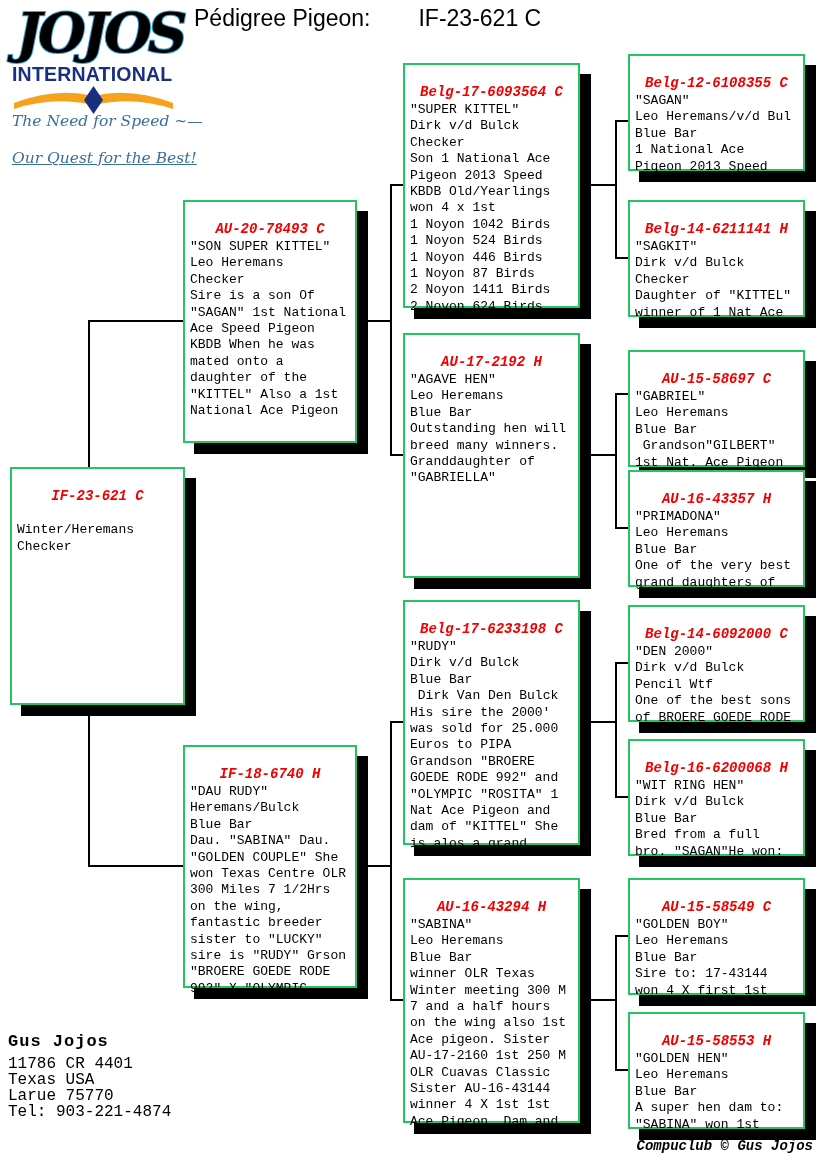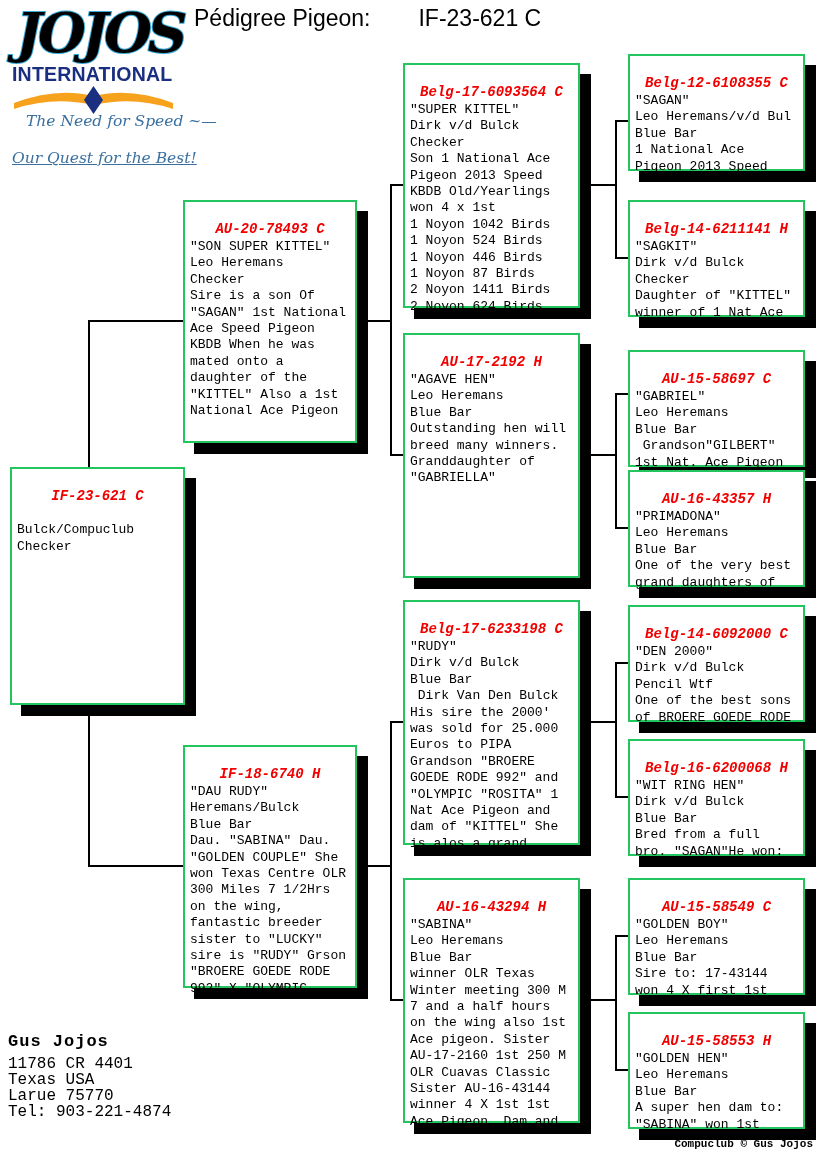--- a/index.html
+++ b/index.html
@@ -32,41 +32,41 @@
   .logo-intl {
     position:absolute; left:12px; top:63px;
     font-family:"Liberation Sans", sans-serif; font-weight:bold;
     font-size:19.5px; letter-spacing:0.2px; color:#1b2f80;
   }
   .logo-swoosh { position:absolute; left:12px; top:86px; }
   .tagline {
     position:absolute; font-family:"DejaVu Serif", serif; font-style:italic;
     font-size:15.5px; color:#3a6f9f; white-space:pre;
   }
-  .tag1 { left:26px; top:112px;font-style:italic; }
+  .tag1 { left:12px; top:112px;font-style:italic; }
   .tag2 { left:12px; top:149px;text-decoration:underline; }
   
   .title {
     position:absolute; left:194px; top:5px;
     font-family:"Liberation Sans", sans-serif; font-size:23px; color:#000;
     white-space:pre;
   }
   .title .ringno { margin-left:48px; }
   
   .owner-name {
     position:absolute; left:8px; top:1032px;
     font-weight:bold; font-size:17px; letter-spacing:1px;
   }
   .owner-lines {
     position:absolute; left:8px; top:1056px;
     font-size:16px; line-height:16px; white-space:pre-wrap;
   }
   .credit {
     position:absolute; right:3px; top:1138px;
-    font-size:11px; font-weight:bold; white-space:pre;
+    font-size:14px; font-style:italic; font-weight:bold; white-space:pre;
   }
 </style>
 </head>
 <body>
 
 <div class="page">
 
   <div class="logo-jojos">JOJOS</div>
   <div class="logo-intl">INTERNATIONAL</div>
   <div class="logo-swoosh">
@@ -112,21 +112,21 @@
   <div class="cline" style="left:617px;top:796px;width:11px;height:2px"></div>
 
   <div class="cline" style="left:578px;top:999px;width:39px;height:2px"></div>
   <div class="cline" style="left:615px;top:935px;width:2px;height:136px"></div>
   <div class="cline" style="left:617px;top:935px;width:11px;height:2px"></div>
   <div class="cline" style="left:617px;top:1069px;width:11px;height:2px"></div>
 
   <div class="pbox" style="left:10px;top:467px;width:175px;height:238px">
     <div class="ring">IF-23-621 C</div>
     <div class="body">
-Bulck/Compuclub
+Winter/Heremans
 Checker</div>
   </div>
 
   <div class="pbox" style="left:183px;top:200px;width:174px;height:243px">
     <div class="ring">AU-20-78493 C</div>
     <div class="body">"SON SUPER KITTEL"
 Leo Heremans
 Checker
 Sire is a son Of
 "SAGAN" 1st National

